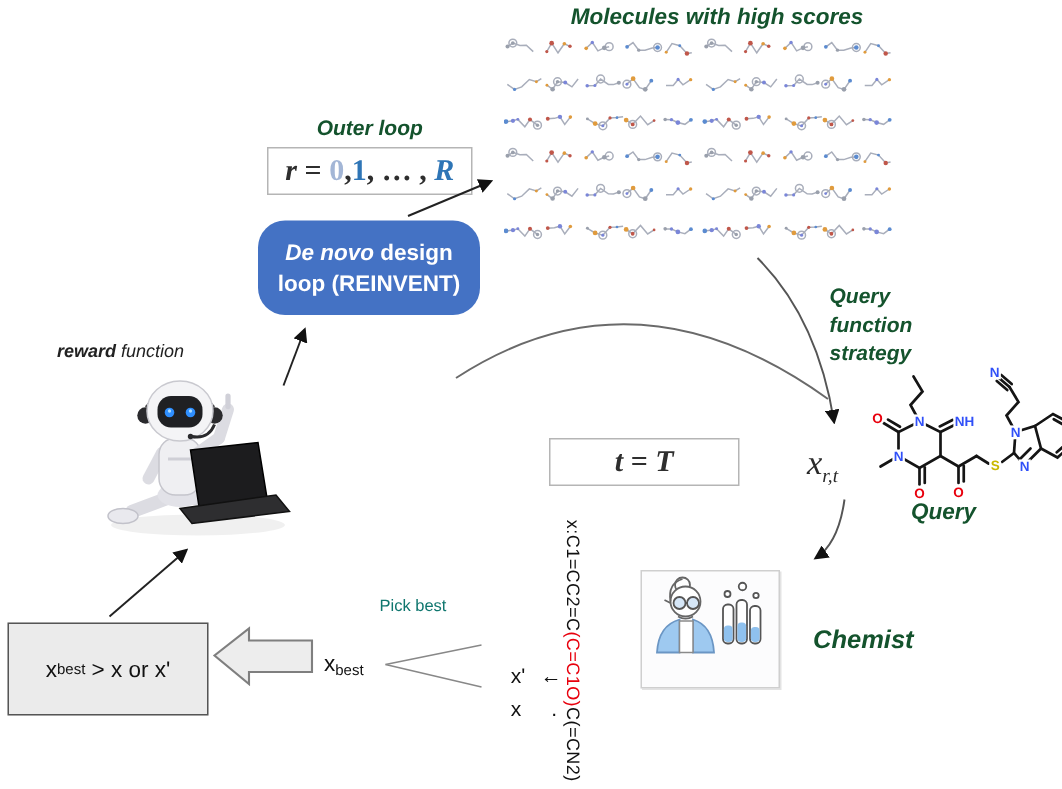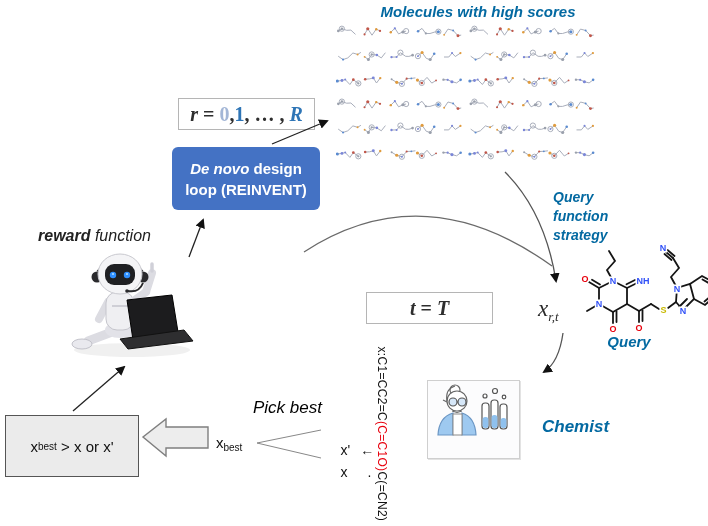--- a/index.html
+++ b/index.html
@@ -1,50 +1,50 @@
 <!DOCTYPE html>
 <html><head>
 <meta charset="utf-8">
 <style>
   html,body{margin:0;padding:0;background:#ffffff;}
   .stage{
     position:relative;width:708px;height:526px;background:#ffffff;overflow:hidden;
     font-family:"Liberation Sans",sans-serif;color:#1c1c1c;
   }
   .abs{position:absolute;}
-  .lbl{font-style:italic;font-weight:bold;color:#0369a1;}
+  .lbl{font-style:italic;font-weight:bold;color:#14532d;}
   .ctr{text-align:center;}
   .formula-box{
     border:1px solid #b5b5b5;background:#ffffff;
     font-family:"Liberation Serif",serif;font-size:20px;font-weight:600;color:#2e2e2e;
     display:flex;align-items:center;justify-content:center;white-space:pre;
   }
   .fvar{font-style:italic;}
   .f-zero{color:#a3b6d6;}
   .f-one{color:#2e75b6;}
   .f-last{color:#2e75b6;font-style:italic;}
   .tool-box{
-    background:#4472c4;border-radius:6px;color:#ffffff;
+    background:#4472c4;border-radius:18px;color:#ffffff;
     font-size:15px;font-weight:600;line-height:1.4;
     display:flex;align-items:center;justify-content:center;text-align:center;
   }
   .sub{font-size:10px;vertical-align:-3px;}
   .mathx{font-family:"Liberation Serif",serif;font-style:italic;font-size:23px;color:#2a2a2a;}
   .mathx .msub{font-size:13px;vertical-align:-5px;text-align:right;}
   .smiles{
     font-size:12px;letter-spacing:0.3px;color:#111;white-space:pre;text-align:center;
     transform:rotate(90deg);transform-origin:center center;line-height:14px;
   }
   .smiles .hl{color:#e8000d;}
   .compare-box{
     background:#ebebeb;border:1.5px solid #555555;
     display:flex;align-items:center;justify-content:center;
     font-size:15px;color:#111;white-space:pre;
   }
-  .plain{font-size:17px;color:#000000;font-style:italic;}
+  .plain{font-size:11px;color:#0f766e;}
   .branch{font-size:14px;color:#111;white-space:pre;}
   .frame{
     background:#fcfcfd;border:1px solid #cfcfcf;box-shadow:1px 1px 0 #e3e3e3;
   }
   svg{display:block;}
 </style>
 </head>
 <body>
 
 <div class="stage">
@@ -213,32 +213,33 @@
       <use href="#mg12" xlink:href="#mg12" x="53" y="121.5"></use>
       <use href="#mg13" xlink:href="#mg13" x="79.5" y="121.5"></use>
       <use href="#mg14" xlink:href="#mg14" x="106" y="121.5"></use>
       <use href="#mg10" xlink:href="#mg10" x="132.5" y="121.5"></use>
       <use href="#mg11" xlink:href="#mg11" x="159" y="121.5"></use>
       <use href="#mg12" xlink:href="#mg12" x="185.5" y="121.5"></use>
       <use href="#mg13" xlink:href="#mg13" x="212" y="121.5"></use>
       <use href="#mg14" xlink:href="#mg14" x="238.5" y="121.5"></use>
     </svg>
 
+  <div class="abs lbl ctr" style="left:178px;top:77px;width:137px;font-size:14px;">Outer loop</div>
   <div class="abs formula-box" style="left:178px;top:98px;width:135px;height:30px;">
     <span class="fvar">r</span><span> = </span><span class="f-zero">0</span><span>,</span><span class="f-one">1</span><span>, … , </span><span class="f-last">R</span>
   </div>
 
   <div class="abs tool-box" style="left:172px;top:147px;width:148px;height:63px;">
     <div>
       <span><i>De novo</i><span> design</span></span><br>
       <span>loop (REINVENT)</span>
     </div>
   </div>
 
-  <div class="abs" style="left:38px;top:227px;font-size:16px;font-style:italic;color:#222;">
+  <div class="abs" style="left:38px;top:227px;font-size:12px;font-style:italic;color:#222;">
     <b>reward</b><span> function</span>
   </div>
 
   <svg class="abs" style="left:60px;top:240px;" width="180" height="140" viewBox="0 0 180 140">
     <ellipse cx="72" cy="110" rx="58" ry="7" fill="rgba(0,0,0,0.06)"></ellipse>
 
     <line x1="52" y1="92" x2="28" y2="101" stroke="#dcdce2" stroke-width="9" stroke-linecap="round"></line>
     <ellipse cx="22" cy="104" rx="10" ry="5" fill="#e9e9ee" stroke="#c2c2ca" stroke-width="1"></ellipse>
     <line x1="68" y1="92" x2="104" y2="96" stroke="#dcdce2" stroke-width="9" stroke-linecap="round"></line>
     <ellipse cx="112" cy="98" rx="11" ry="5" fill="#e9e9ee" stroke="#c2c2ca" stroke-width="1"></ellipse>

